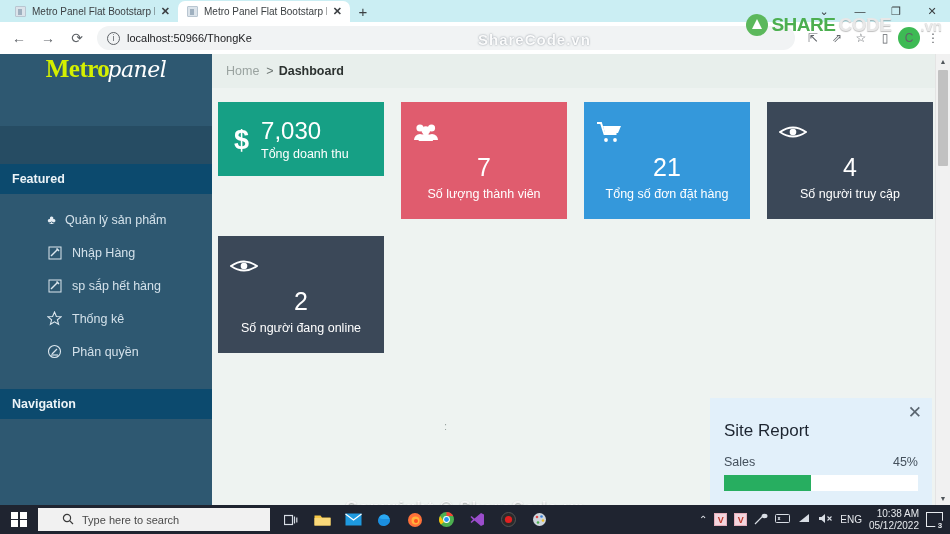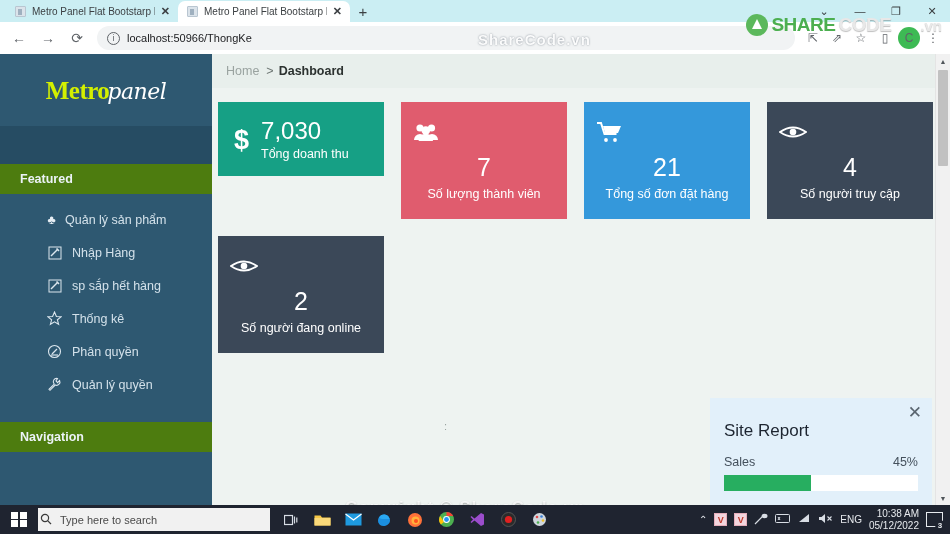--- a/index.html
+++ b/index.html
@@ -39,26 +39,26 @@
   .navright { display: flex; align-items: center; gap: 2px; margin-left: 4px; }
   .navright span { width: 22px; height: 22px; display:flex; align-items:center; justify-content:center; font-size: 12px; color:#5f6368; }
   .profile-dot { width:17px;height:17px;border-radius:50%;background:#3dba54;color:#fff;font-size:9px;
                  display:flex;align-items:center;justify-content:center; }
 
   .viewport { flex: 1; position: relative; overflow: hidden; background: #eef3f1; }
 
   
   .page { position:absolute; inset:0; display:flex; }
   .sidebar { width: 212px; background: #2e5871; color: #dfe8ee; flex: 0 0 212px; }
-  .logo-area { height: 72px; display:flex; align-items:center; justify-content:center; background:#2e5871; }
+  .logo-area { height: 72px; display:flex; justify-content:center; background:#2e5871; }
   .logo { font-size: 25px; letter-spacing: -0.5px; }
   .logo .m { color:#d4f000; font-weight:bold; font-family:"Liberation Serif", serif; }
   .logo .p { color:#ffffff; font-family:"DejaVu Serif", serif; font-style: italic; font-size: 22px; margin-left:-2px;}
   .logo-sub { height: 38px; background: #264c63; }
-  .sec-head { height: 30px; background: #4d7c0f; display:flex; align-items:center; padding-left: 20px;
+  .sec-head { height: 30px; background: #0c4a6e; display:flex; align-items:center; padding-left: 12px;
               font-size: 12.5px; font-weight: bold; color:#ecf3f7; }
   .menu { padding: 9px 0 6px 0; }
   .menu-item { height: 33px; display:flex; align-items:center; gap: 9px; padding-left: 46px;
                font-size: 12.5px; color: #d3e1ea; }
   .menu-item .mi { width: 17px; flex:0 0 17px; display:flex; align-items:center; justify-content:center; color:#e6eef4; }
   .menu-item.first { padding-left: 43px; gap: 5px; }
   .sb-bottom { height: 15px; background:#2e5871; }
 
   .content { flex:1; position: relative; }
   .breadcrumb { height: 34px; background: #e8efec; display:flex; align-items:center; padding-left: 14px;
@@ -116,21 +116,21 @@
         text-shadow:0 1px 1px rgba(0,0,0,.25); }
   .wm-logo .vn { font-size: 15px; font-weight:bold; color:#e8e8e8; text-shadow:0 1px 1px rgba(0,0,0,.25);margin-left:26px;}
 
   
   .taskbar { position:absolute; left:0; right:0; bottom:0; height:29px; background:#1f2430;
              display:flex; align-items:center; }
   .start { width: 38px; height:29px; display:flex; align-items:center; justify-content:center; }
   .winglyph { display:grid; grid-template-columns: 7px 7px; grid-template-rows: 7px 7px; gap:1.5px; }
   .winglyph i { background:#fff; display:block; }
   .tb-search { width: 232px; height: 23px; background:#f1f1f1; display:flex; align-items:center; gap:8px;
-               padding-left: 2px; font-size:11px; color:#4a4a4a; }
+               padding-left: 24px; font-size:11px; color:#4a4a4a; }
   .tb-icons { display:flex; align-items:center; gap: 9px; padding-left: 10px; }
   .tb-icons .ti { width: 22px; height:23px; display:flex; align-items:center; justify-content:center; font-size:13px; color:#d8dde4; }
   .tray { margin-left:auto; display:flex; align-items:center; gap: 7px; padding-right: 7px; font-size: 10px; color:#e7eaee; }
   .tray .vi { width:13px;height:13px;background:#f3d6de;color:#c0392b;font-size:9px;font-weight:bold;
               display:flex;align-items:center;justify-content:center; border:1px solid #e6aebb;}
   .clock { text-align:right; line-height: 12px; font-size: 10px; }
   .notif { width:17px;height:15px;border:1.3px solid #e7eaee; position:relative; }
   .notif b { position:absolute; right:-3px; bottom:-4px; background:#1f2430; color:#e7eaee;
              font-size:8px; border-radius:50%; width:10px;height:10px;display:flex;align-items:center;justify-content:center;}
 </style>
@@ -226,28 +226,20 @@
           <div class="menu-item">
             <span class="mi">
               <svg width="15" height="15" viewBox="0 0 15 15">
                   <circle cx="7.5" cy="7.5" r="6" fill="none" stroke="#dbe6ee" stroke-width="1.1"></circle>
                   <path d="M5 10 L10 5" stroke="#dbe6ee" stroke-width="1.2"></path>
                   <path d="M4 11 h7" stroke="#dbe6ee" stroke-width="1.2"></path>
                 </svg>
             </span>
             <span>Phân quyền</span>
           </div>
-          <div class="menu-item">
-            <span class="mi">
-              <svg width="15" height="15" viewBox="0 0 15 15">
-                  <path d="M10.5 1.5 a3.4 3.4 0 0 0 -3.3 5.6 L2 12.3 l1 1 L8.2 8 a3.4 3.4 0 0 0 4.4 -4.6 L10.6 5.6 L9 4 Z" fill="none" stroke="#dbe6ee" stroke-width="1.1"></path>
-                </svg>
-            </span>
-            <span>Quản lý quyền</span>
-          </div>
         </div>
         <div class="sb-bottom"></div>
         <div class="sec-head">Navigation</div>
       </div>
 
       <div class="content">
         <div class="breadcrumb">
           <span>Home</span>
           <span class="sep">&gt;</span>
           <b>Dashboard</b>

